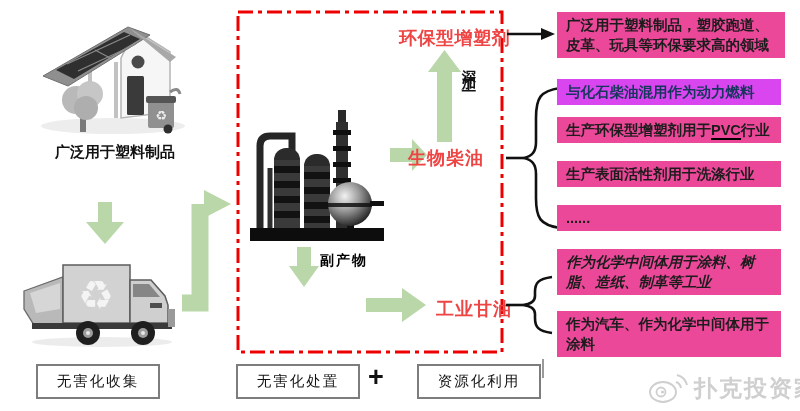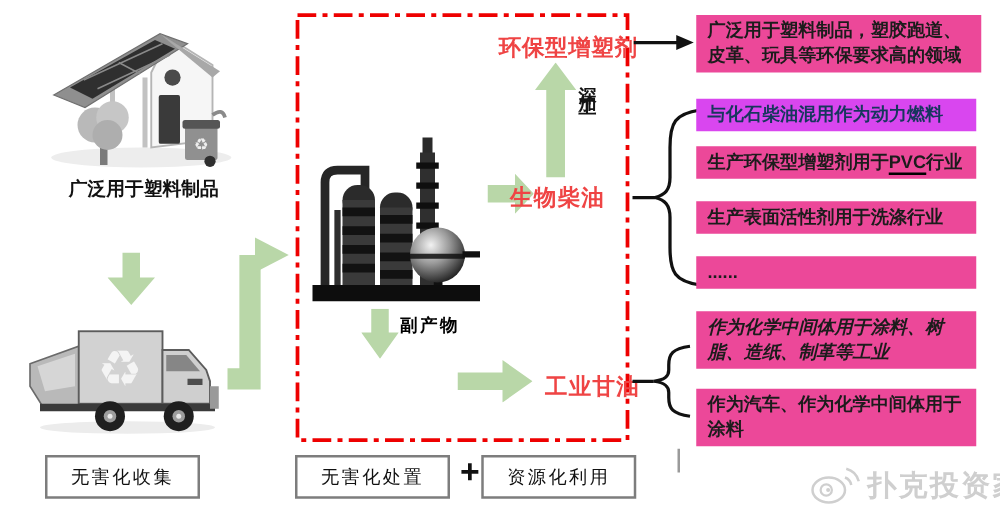--- a/index.html
+++ b/index.html
@@ -216,21 +216,21 @@
 
   <div class="abs gbox" style="left:557px;top:205px;">......</div>
 
   <div class="abs gbox" style="left:557px;top:249px;font-style:italic;">作为化学中间体用于涂料、树脂、造纸、制革等工业</div>
 
   <div class="abs gbox" style="left:557px;top:311px;">作为汽车、作为化学中间体用于涂料</div>
 
   <div class="abs stagebox" style="left:36px;top:364px;">无害化收集</div>
   <div class="abs stagebox" style="left:220px;top:364px;margin-left:16px;">无害化处置</div>
   <div class="abs plus" style="left:368px;top:362px;">+</div>
-  <div class="abs stagebox" style="left:385px;top:364px;">资源化利用</div>
+  <div class="abs stagebox" style="left:417px;top:364px;">资源化利用</div>
 
   <div class="abs stray" style="left:542px;top:359px;"></div>
 
   <div class="abs watermark" style="left:648px;top:372px;">
     <svg width="42" height="32" viewBox="0 0 42 32">
       <ellipse cx="15" cy="20" rx="13" ry="10" fill="none" stroke="#cfcfcf" stroke-width="2"></ellipse>
       <circle cx="13" cy="20" r="4.5" fill="none" stroke="#cfcfcf" stroke-width="1.8"></circle>
       <circle cx="14.5" cy="20" r="1.6" fill="#cfcfcf"></circle>
       <path d="M28,10 A8,8 0 0 1 33,16" fill="none" stroke="#cfcfcf" stroke-width="2"></path>
       <path d="M29,3 A14,14 0 0 1 39,13" fill="none" stroke="#cfcfcf" stroke-width="2"></path>

